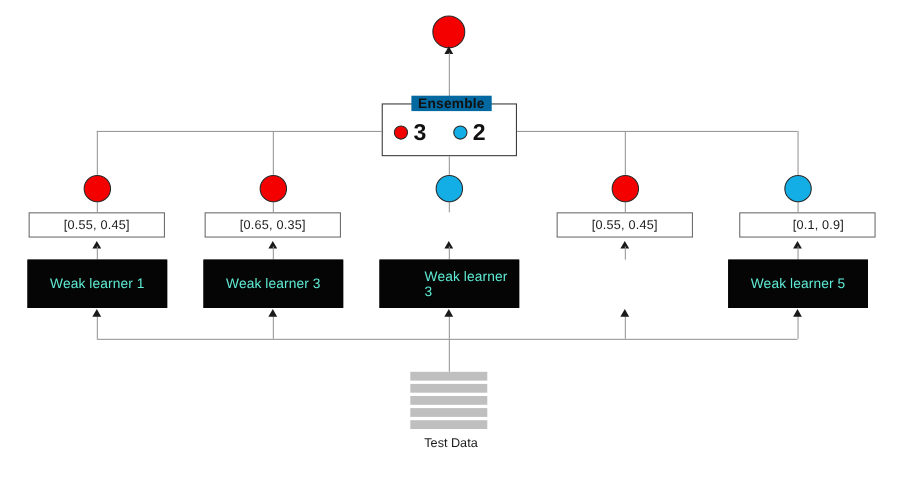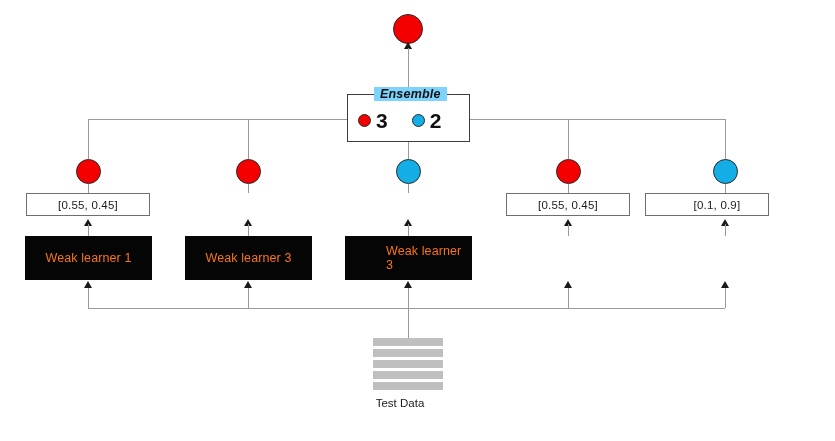--- a/index.html
+++ b/index.html
@@ -13,25 +13,25 @@
   .arrow-up{position:absolute;width:0;height:0;border-left:4px solid transparent;border-right:4px solid transparent;border-bottom:7px solid #1a1a1a;}
 
   .dot{position:absolute;border-radius:50%;border:1px solid #2b2b2b;box-sizing:border-box;}
 
   .prob-box{position:absolute;box-sizing:border-box;background:#ffffff;border:1px solid #6e6e6e;
             display:flex;align-items:center;justify-content:center;
             font-size:11.5px;color:#1a1a1a;letter-spacing:.2px;}
 
   .learner-box{position:absolute;box-sizing:border-box;background:#050505;border:1px solid #050505;
                display:flex;align-items:center;justify-content:center;
-               font-size:12.5px;color:#f97316;letter-spacing:.1px;}
+               font-size:12.5px;color:#5eead4;letter-spacing:.1px;}
 
   .ens-box{position:absolute;box-sizing:border-box;background:#ffffff;border:1px solid #3d3d3d;}
-  .ens-legend{position:absolute;background:#7dd3fc;padding:0 6px;font-size:12.5px;font-weight:bold;color:#111111;
-              white-space:nowrap;letter-spacing:.2px;font-style:italic;}
+  .ens-legend{position:absolute;background:#0369a1;padding:0 6px;font-size:12.5px;font-weight:bold;color:#111111;
+              white-space:nowrap;letter-spacing:.2px;}
   .ens-row{position:absolute;display:flex;align-items:center;gap:0;}
   .ens-item{display:flex;align-items:center;}
   .ens-count{font-size:21px;font-weight:bold;color:#111111;line-height:1;margin-left:5px;}
 
   .data-stack{position:absolute;display:flex;flex-direction:column;gap:3px;}
   .data-bar{height:8px;background:#bfbfbf;}
   .data-label{position:absolute;font-size:11.5px;color:#1a1a1a;text-align:center;white-space:nowrap;}
 </style>
 </head>
 <body>
@@ -81,44 +81,46 @@
 
   <div class="dot" id="vote-dot-0" style="left: 76px; top: 159px; width: 25px; height: 25px; background: rgb(245, 0, 0);"></div>
   <div class="line-v" style="left:88px;top:184px;height:9px;"></div>
   <div class="prob-box" style="left:26px;top:193px;width:124px;height:23px;">[0.55, 0.45]</div>
   <div class="arrow-up" style="left:84px;top:219px;"></div>
   <div class="line-v" style="left:88px;top:224px;height:12px;"></div>
   <div class="learner-box" style="left:25px;top:236px;width:127px;height:44px;">Weak learner 1</div>
 
   <div class="dot" id="vote-dot-1" style="left: 236px; top: 159px; width: 25px; height: 25px; background: rgb(245, 0, 0);"></div>
   <div class="line-v" style="left:248px;top:184px;height:9px;"></div>
+  <div class="prob-box" style="left:186px;top:193px;width:124px;height:23px;">[0.65, 0.35]</div>
   <div class="arrow-up" style="left:244px;top:219px;"></div>
   <div class="line-v" style="left:248px;top:224px;height:12px;"></div>
   <div class="learner-box" style="left:185px;top:236px;width:127px;height:44px;">Weak learner 3</div>
 
   <div class="dot" id="vote-dot-2" style="left: 396px; top: 159px; width: 25px; height: 25px; background: rgb(18, 174, 229);"></div>
   <div class="line-v" style="left:408px;top:184px;height:9px;"></div>
   <div class="arrow-up" style="left:404px;top:219px;"></div>
   <div class="line-v" style="left:408px;top:224px;height:12px;"></div>
   <div class="learner-box" style="left:345px;top:236px;width:127px;height:44px;padding-left:40px;">Weak learner 3</div>
 
   <div class="dot" id="vote-dot-3" style="left: 556px; top: 159px; width: 25px; height: 25px; background: rgb(245, 0, 0);"></div>
   <div class="line-v" style="left:568px;top:184px;height:9px;"></div>
   <div class="prob-box" style="left:506px;top:193px;width:124px;height:23px;">[0.55, 0.45]</div>
   <div class="arrow-up" style="left:564px;top:219px;"></div>
   <div class="line-v" style="left:568px;top:224px;height:12px;"></div>
 
   <div class="dot" id="vote-dot-4" style="left: 713px; top: 159px; width: 25px; height: 25px; background: rgb(18, 174, 229);"></div>
   <div class="line-v" style="left:725px;top:184px;height:9px;"></div>
-  <div class="prob-box" style="left:645px;top:193px;width:124px;height:23px;padding-left:20px;">[0.1, 0.9]</div>
+  <div class="prob-box" style="left:672px;top:193px;width:124px;height:23px;padding-left:20px;">[0.1, 0.9]</div>
   <div class="arrow-up" style="left:721px;top:219px;"></div>
   <div class="line-v" style="left:725px;top:224px;height:12px;"></div>
+  <div class="learner-box" style="left:662px;top:236px;width:127px;height:44px;">Weak learner 5</div>
 
   <div class="data-stack" id="data-stack" style="left:373px;top:338px;width:70px;">
       <div class="data-bar" style="background: rgb(191, 191, 191);"></div>
       <div class="data-bar" style="background: rgb(191, 191, 191);"></div>
       <div class="data-bar" style="background: rgb(191, 191, 191);"></div>
       <div class="data-bar" style="background: rgb(191, 191, 191);"></div>
       <div class="data-bar" style="background: rgb(191, 191, 191);"></div>
     </div>
-  <div class="data-label" style="left:365px;top:397px;width:70px;">Test Data</div>
+  <div class="data-label" style="left:375px;top:397px;width:70px;">Test Data</div>
 
 </div>
 
 </body></html>

